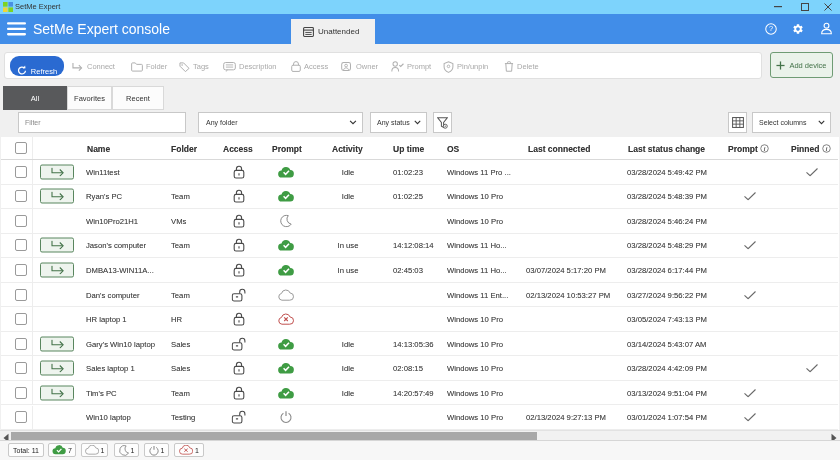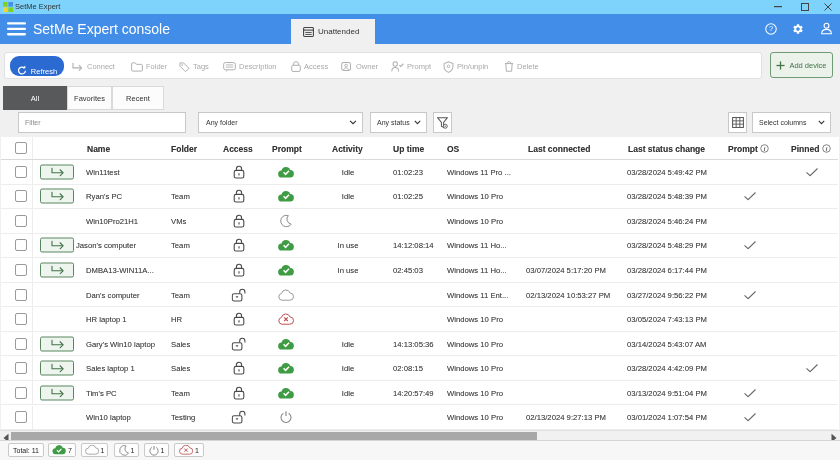--- a/index.html
+++ b/index.html
@@ -341,21 +341,21 @@
       </div>
 <div class="row" style="top:96.65px">
         <div class="cb"></div>
         <div class="vline"></div>
         <div class="connbtn">
           <svg width="15" height="9" viewBox="0 0 15 9">
             <path d="M2 0.3 v5 h10.5" fill="none" stroke="#44734a" stroke-width="1.1"></path>
             <path d="M9.8 2 l3.3 3.3 -3.3 3.3" fill="none" stroke="#44734a" stroke-width="1.1"></path>
           </svg>
         </div>
-        <div class="cell" style="left:75px">Jason's computer</div>
+        <div class="cell" style="left:85px">Jason's computer</div>
         <div class="cell" style="left:170px">Team</div>
         <div class="icell" style="left:238px">
           <svg width="12" height="14" viewBox="0 0 12 14">
             <rect x="1.2" y="5.4" width="9.6" height="7.6" rx="1.8" fill="none" stroke="#4a4a4a" stroke-width="1.1"></rect>
             <path d="M3.4 5.4 v-1.5 a2.6 2.6 0 0 1 5.2 0 v1.5" fill="none" stroke="#4a4a4a" stroke-width="1.1"></path>
             <line x1="6" y1="8.2" x2="6" y2="10.6" stroke="#4a4a4a" stroke-width="1.1"></line>
           </svg>
         </div>
         <div class="icell" style="left:285px">
           <svg width="16" height="12" viewBox="0 0 16 12">

